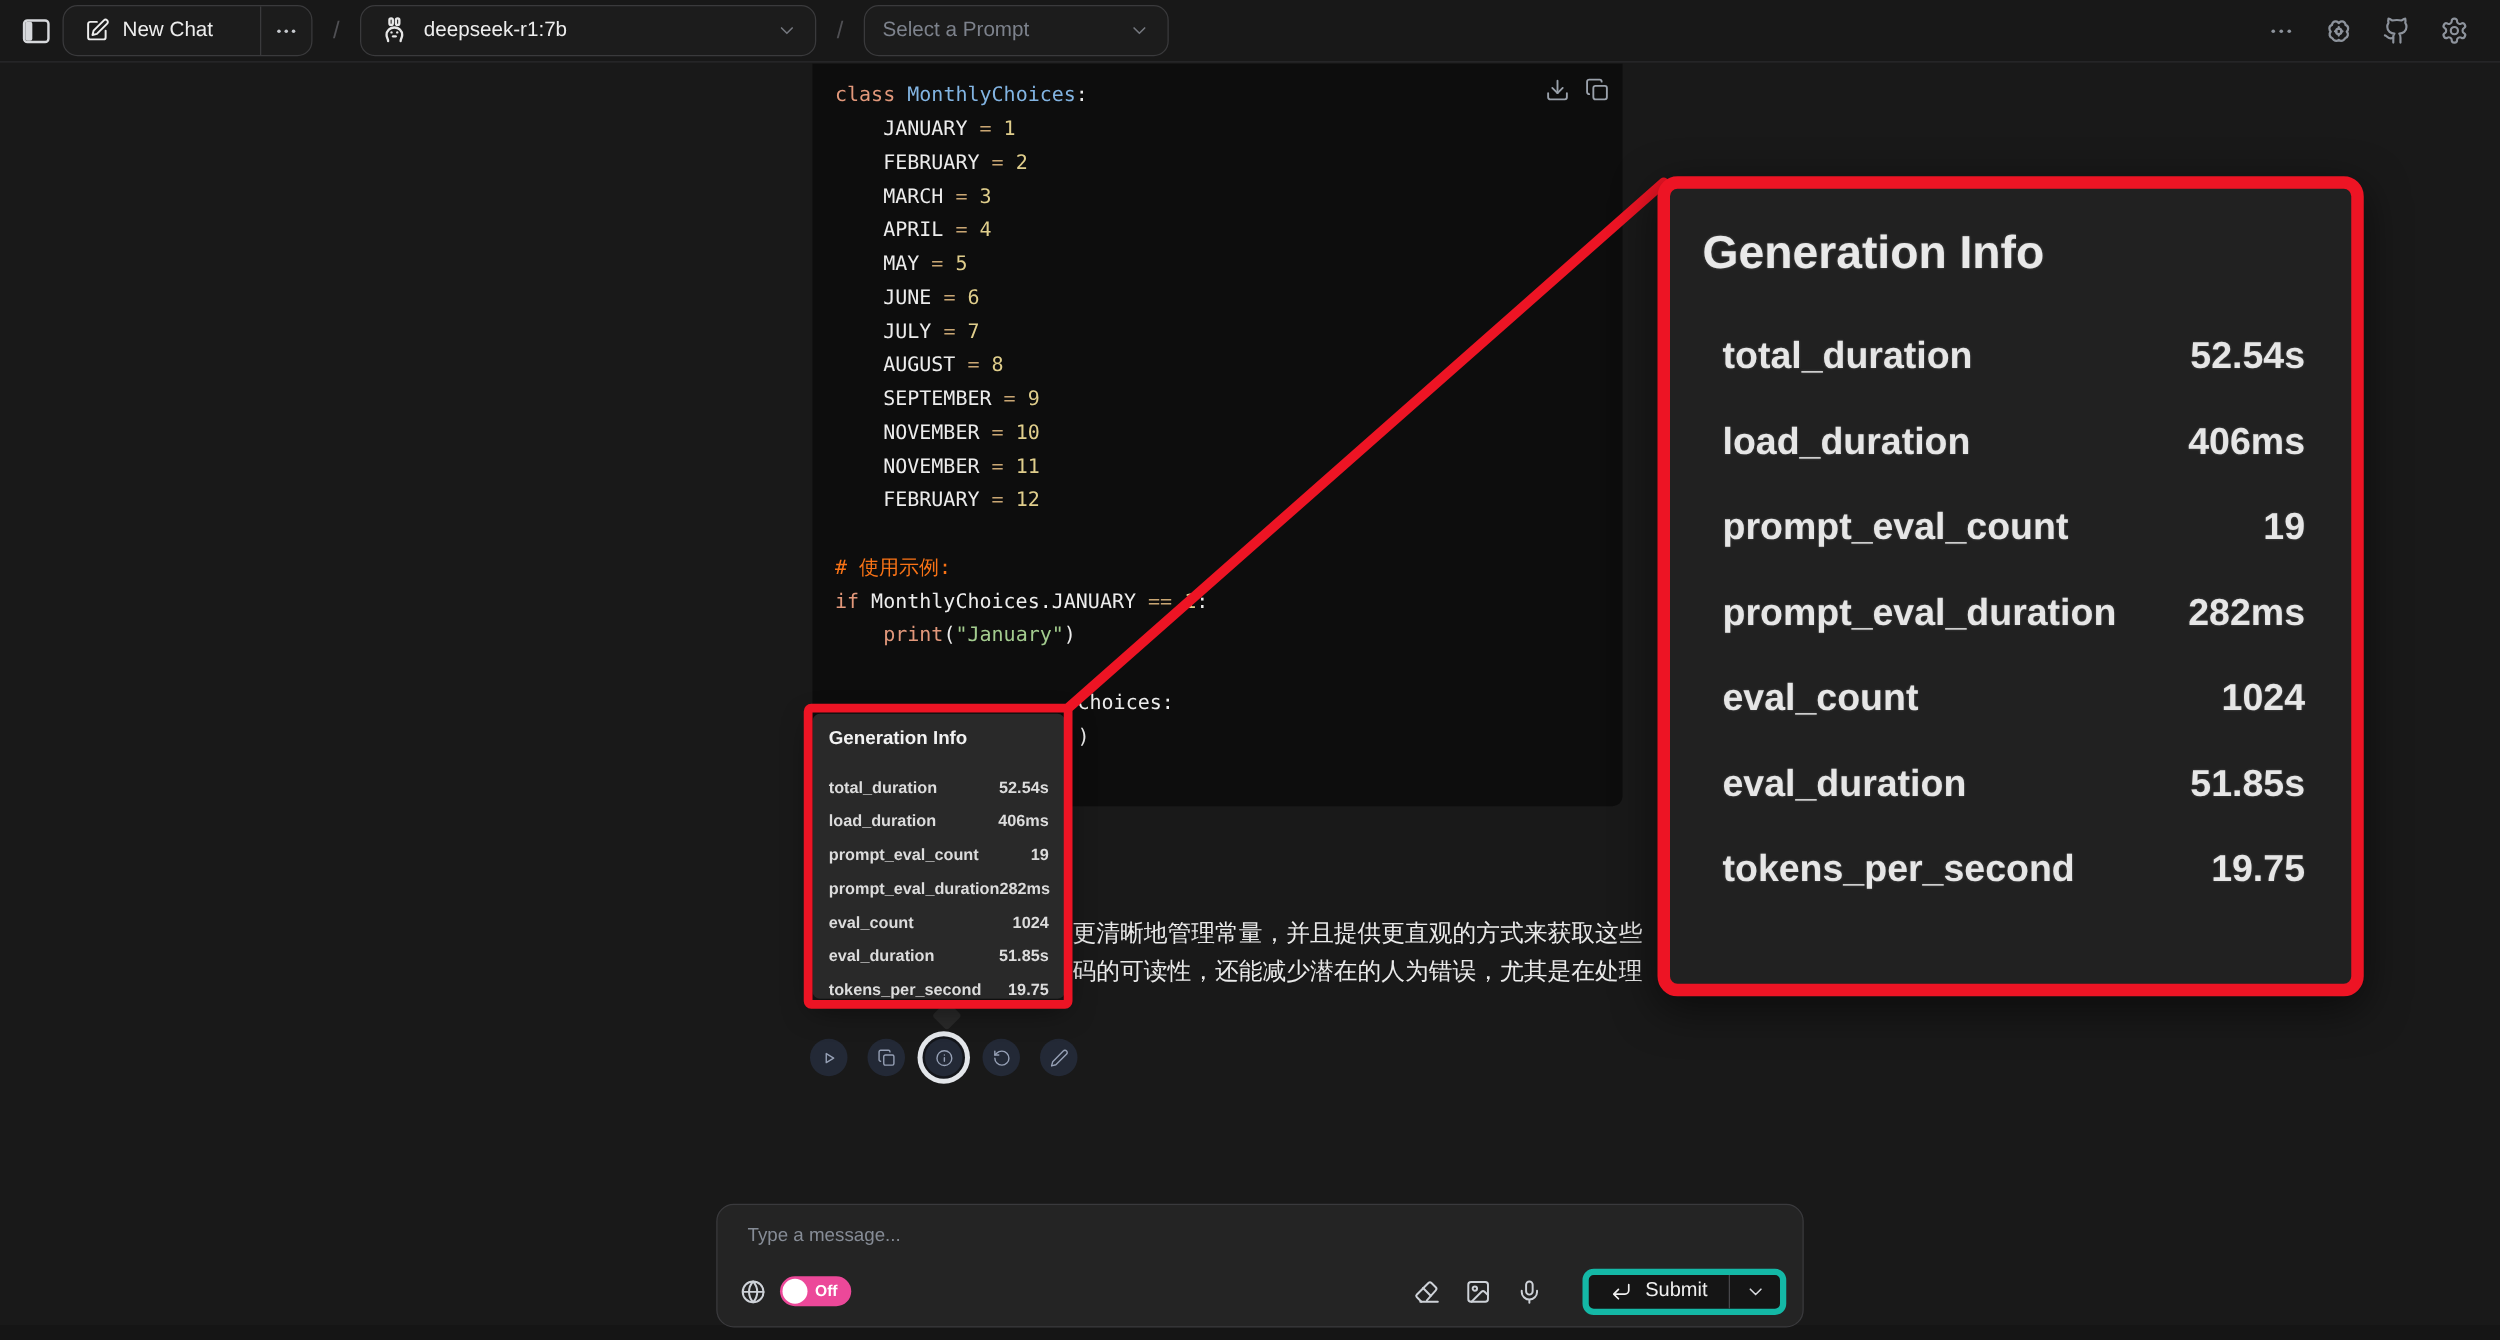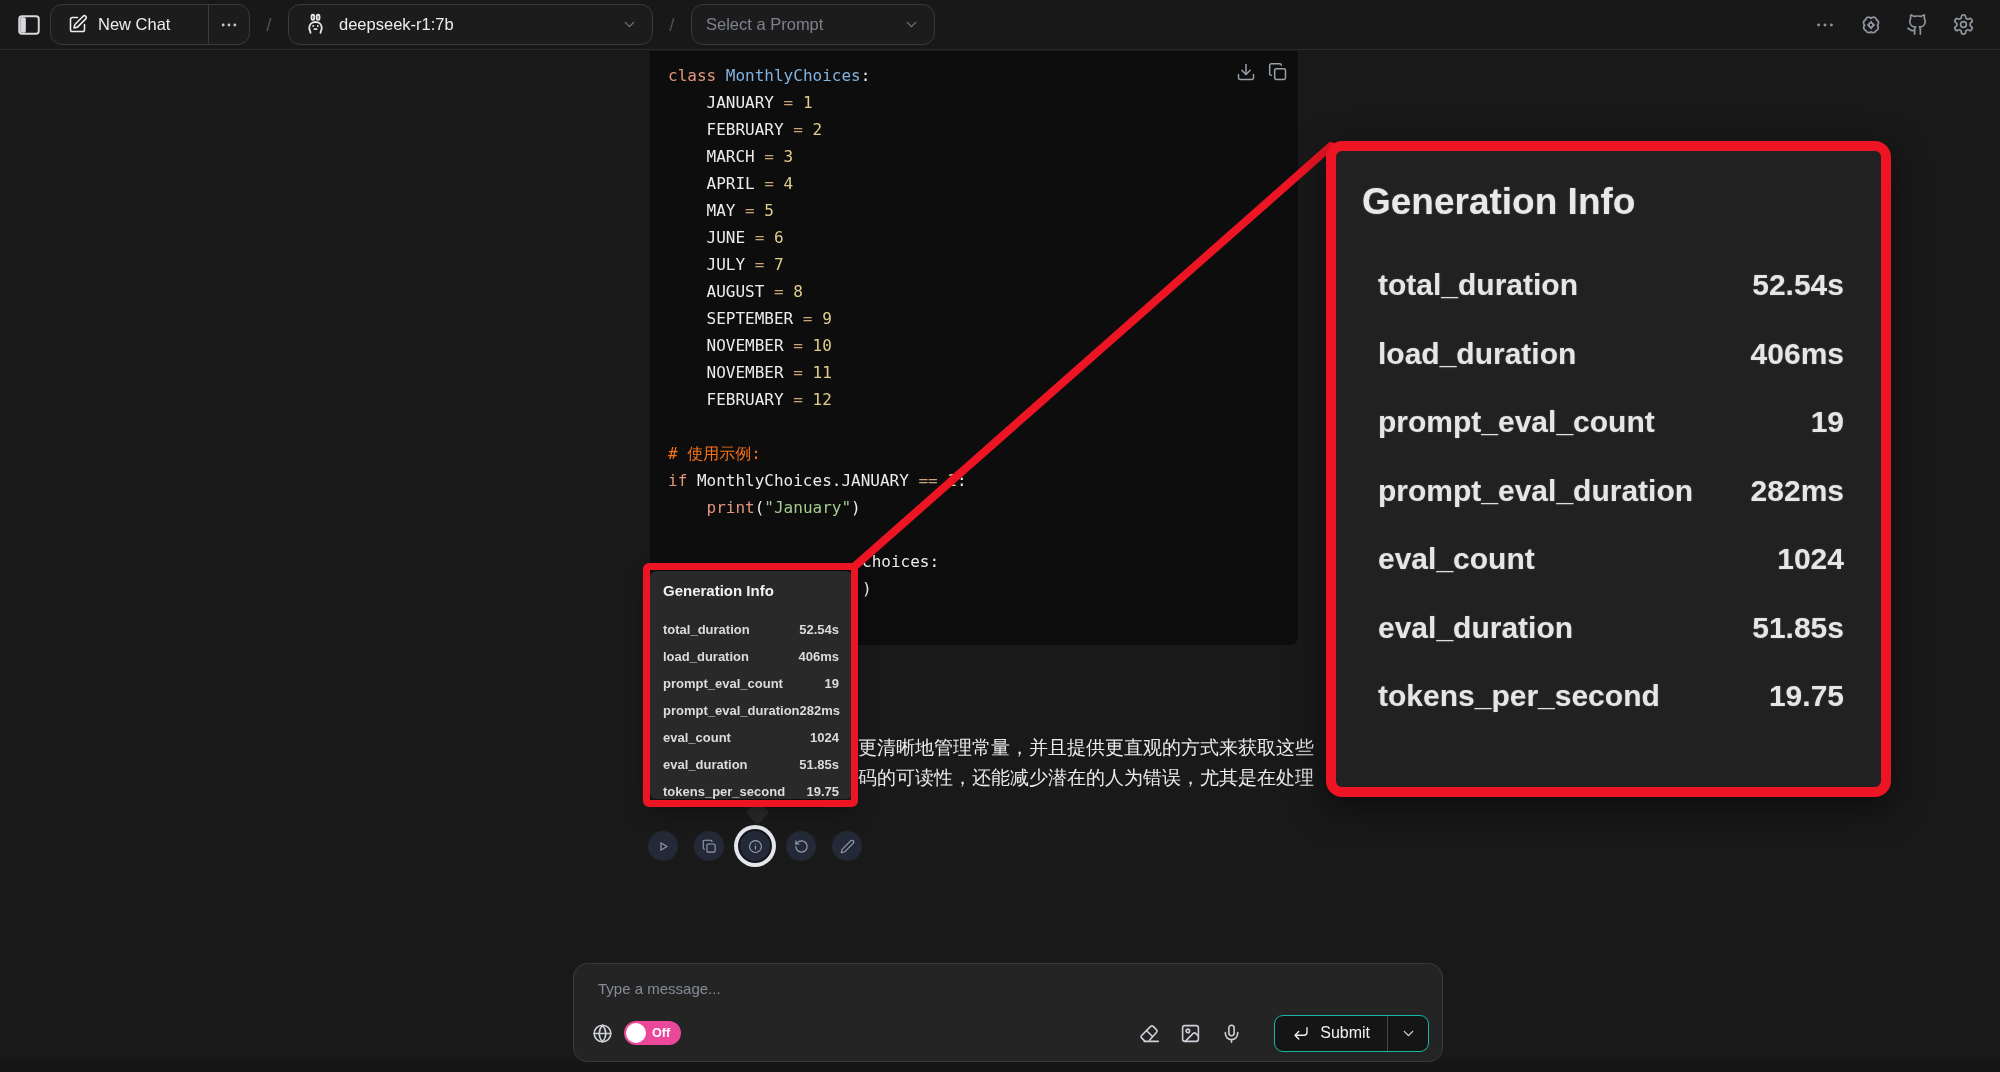--- a/index.html
+++ b/index.html
@@ -88,21 +88,21 @@
   .icon-btn { width:26px; height:26px; display:flex; align-items:center; justify-content:center;
               color:#ced2d8; cursor:pointer; }
   .web-toggle { margin-left:9px; width:57px; height:24px; border-radius:12px; background:#ec4899;
                 position:relative; cursor:pointer; }
   .web-toggle .knob { position:absolute; left:2px; top:2px; width:20px; height:20px; border-radius:50%; background:#fff; }
   .web-toggle .tog-label { position:absolute; left:28px; top:0; height:24px; line-height:24px;
                            font-size:12.5px; font-weight:700; color:#fff; }
   .composer-spacer { flex:1; }
   .right-icons { display:flex; align-items:center; gap:15px; }
   .submit-group { margin-left:15px; display:flex; align-items:stretch; height:37px; background:#151515;
-                  border:1px solid #14b8a6; border-radius:9px; overflow:hidden; }
+                  border:5px solid #14b8a6; border-radius:9px; overflow:hidden; }
   .submit-main { display:flex; align-items:center; gap:10px; padding:0 17px; cursor:pointer; color:#f0f0f0; }
   .submit-main .s-lbl { font-size:16px; font-weight:500; }
   .submit-div { width:1px; background:#47474b; }
   .submit-caret { width:40px; display:flex; align-items:center; justify-content:center; color:#d7dadf; cursor:pointer; }
 </style>
 </head>
 <body>
 
 <div class="topbar">
   <div class="sidebar-toggle">

